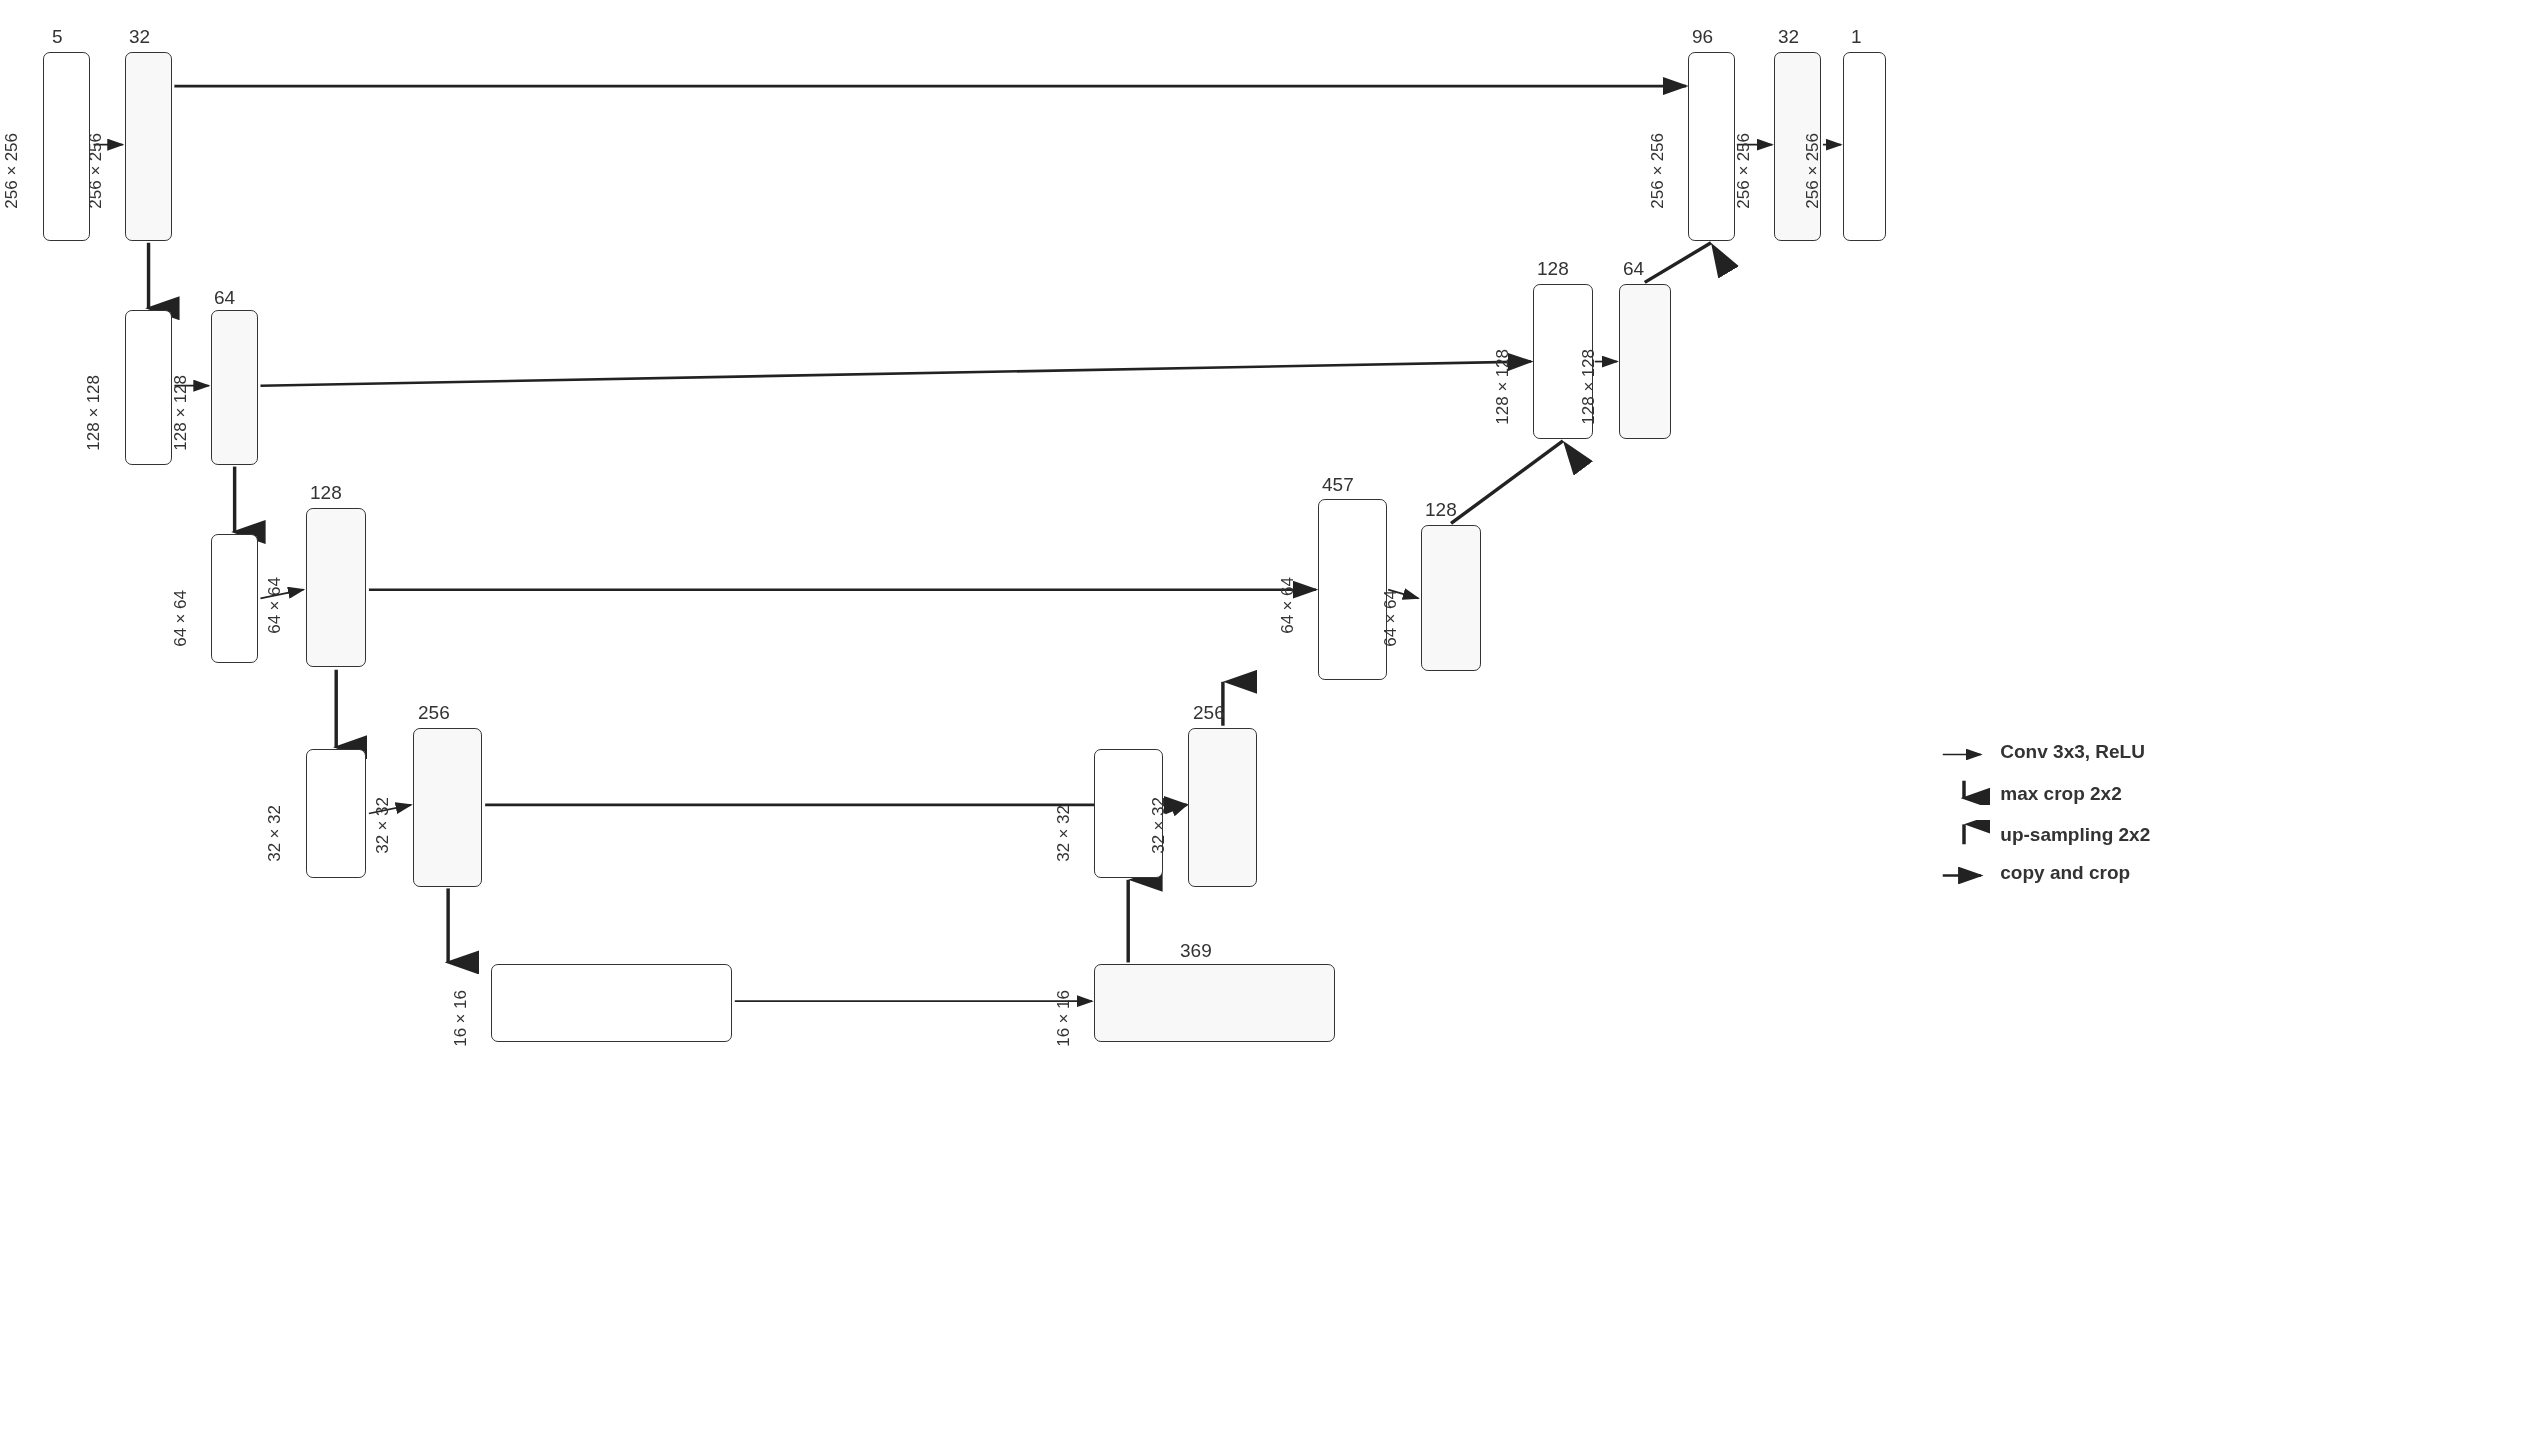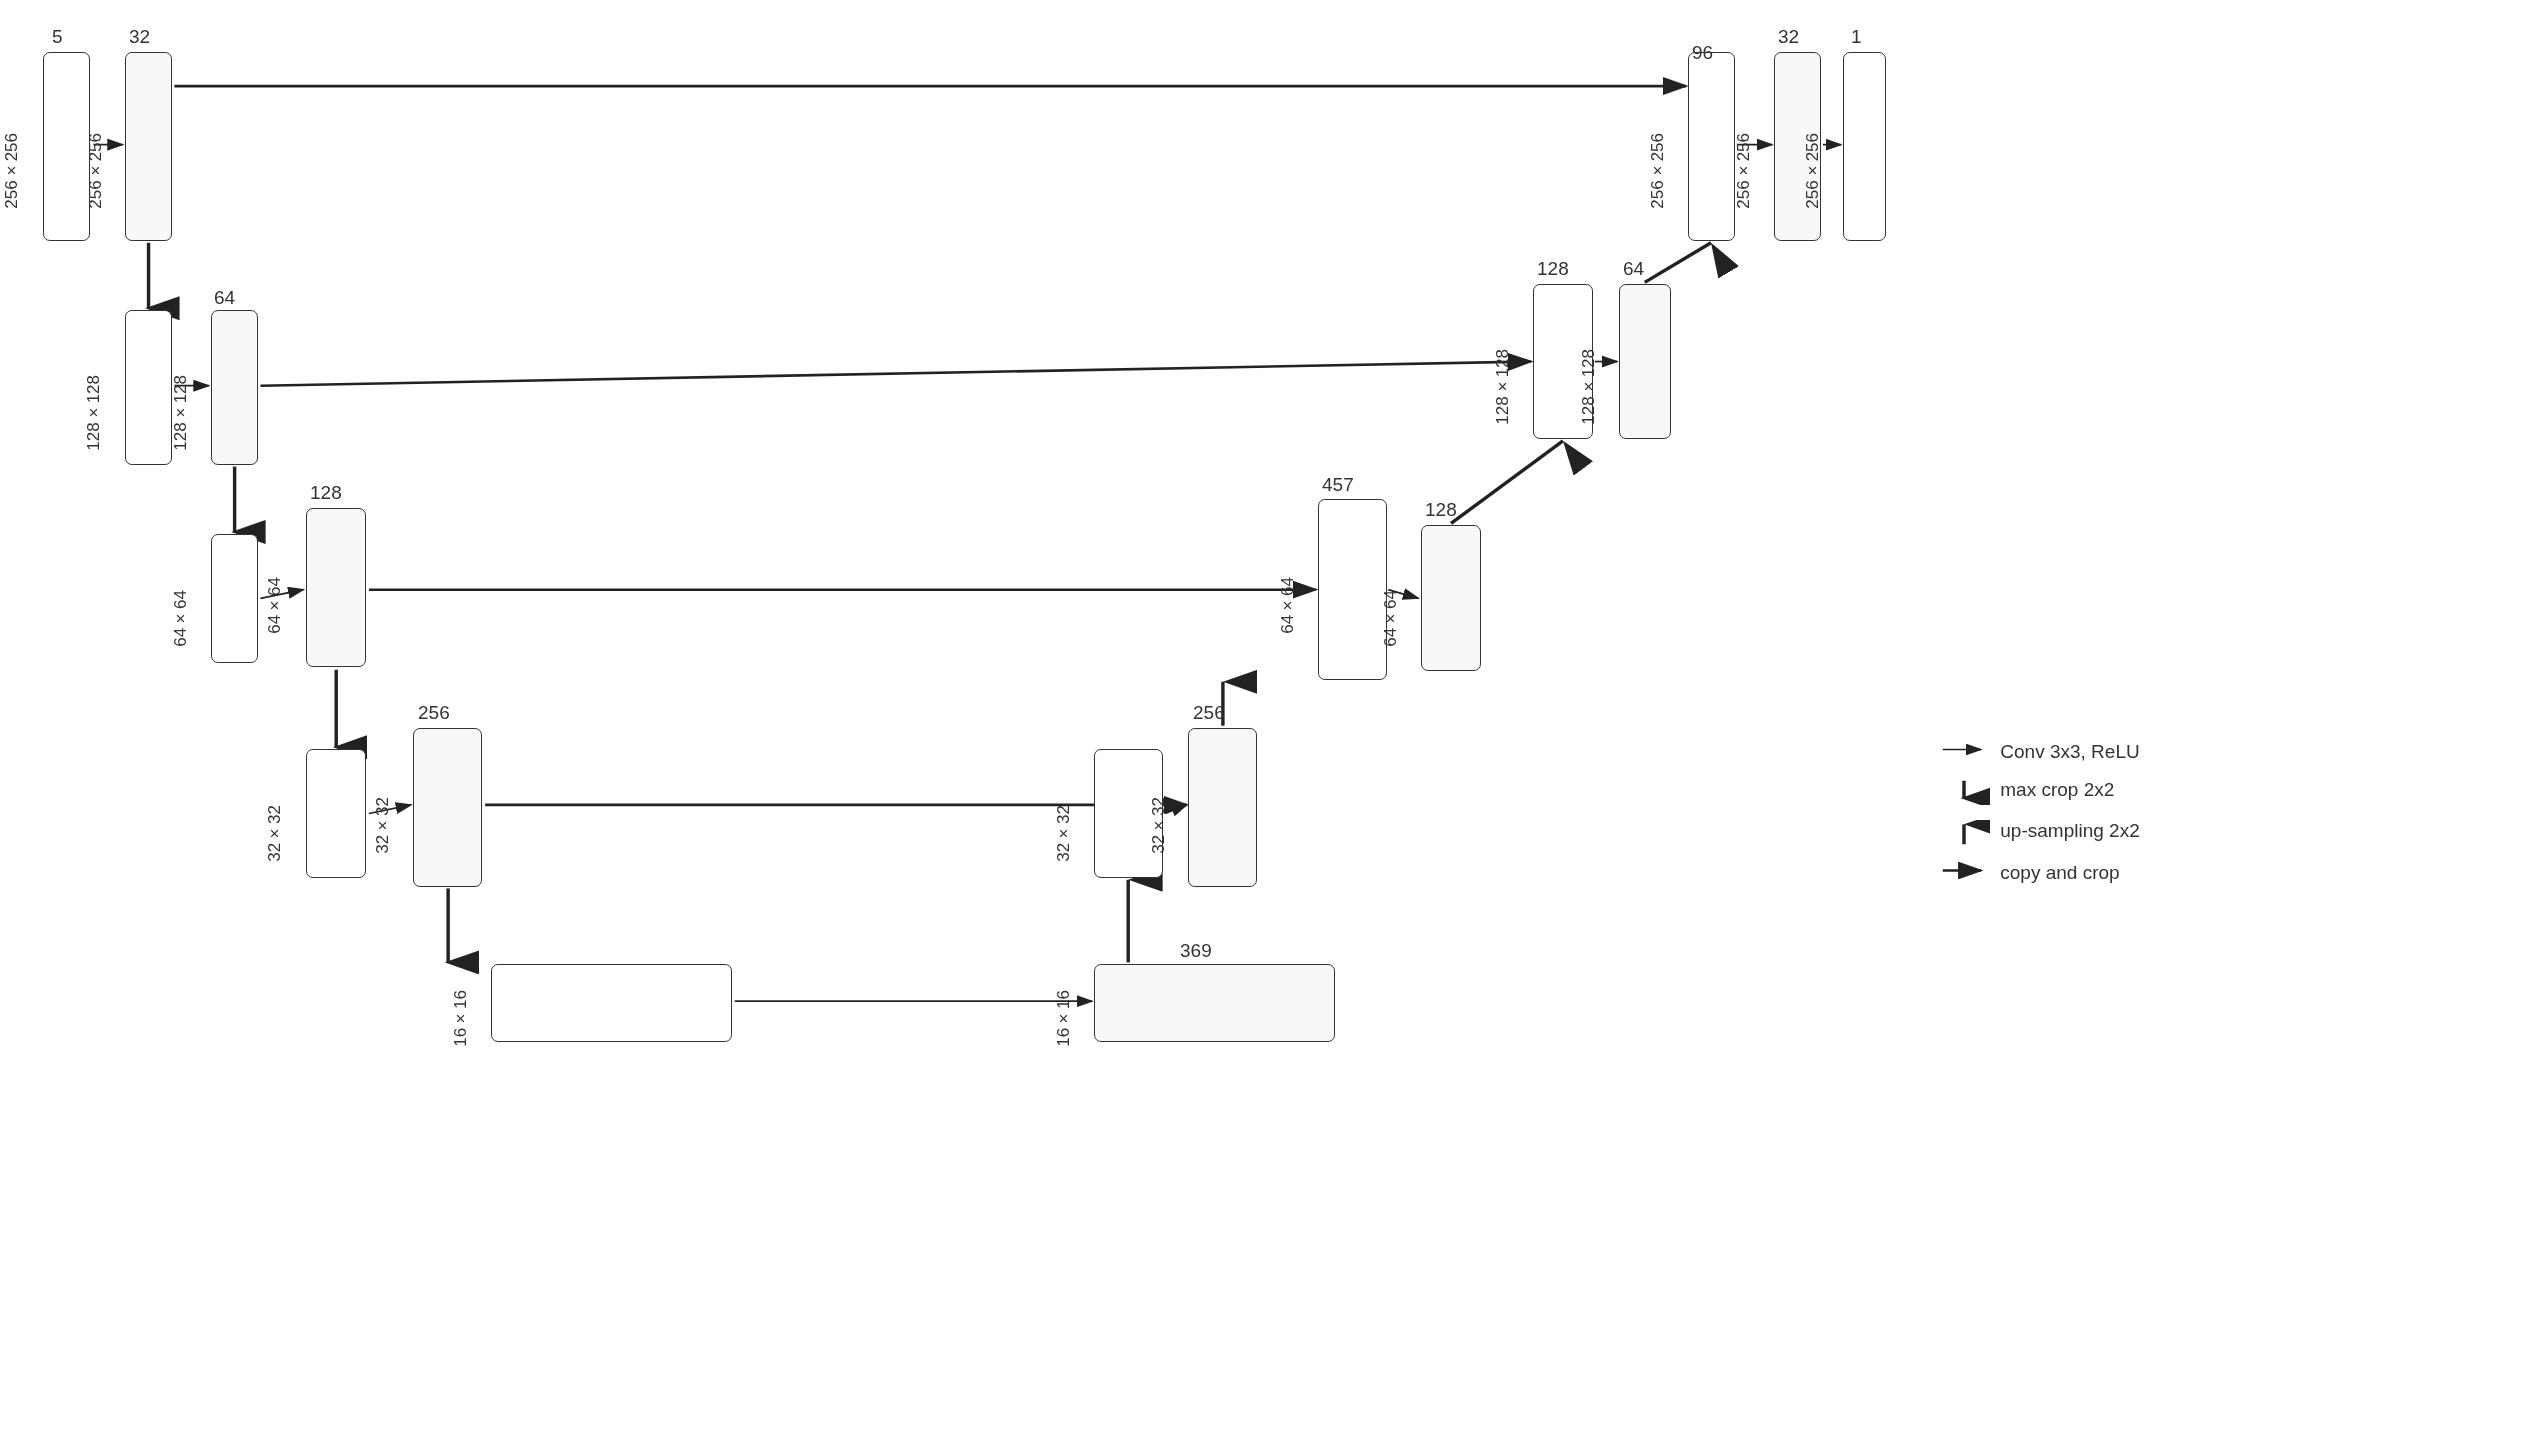--- a/index.html
+++ b/index.html
@@ -31,22 +31,23 @@
     }
     svg.arrows {
       position: absolute;
       top: 0; left: 0;
       width: 2525px;
       height: 1454px;
       pointer-events: none;
     }
     .legend-item {
       display: flex;
-      align-items: flex-start;
+      align-items: flex-end;
       margin-bottom: 15.5px;
+      font-weight: bold;
     }
     .legend-text {
       font-size: 19px;
       color: #333;
       margin-left: 10.3px;
     }
     .legend-container {
       position: absolute;
     }
   </style>
@@ -186,21 +187,21 @@
   <span class="node-label" style="left:1537px;top:258px;">128</span>
   <span class="node-label" style="left:1493px;top:349px;writing-mode:vertical-rl;transform:rotate(180deg);font-size:17px;">128×128</span>
 
   <div class="node" style="left:1619px;top:284px;width:52px;height:155px;background:#f8f8f8;">
   </div>
   <span class="node-label" style="left:1623px;top:258px;">64</span>
   <span class="node-label" style="left:1579px;top:349px;writing-mode:vertical-rl;transform:rotate(180deg);font-size:17px;">128×128</span>
 
   <div class="node" style="left:1688px;top:52px;width:47px;height:189px;">
   </div>
-  <span class="node-label" style="left:1692px;top:26px;margin-top:16px;">96</span>
+  <span class="node-label" style="left:1692px;top:26px;">96</span>
   <span class="node-label" style="left:1648px;top:133px;writing-mode:vertical-rl;transform:rotate(180deg);font-size:17px;">256×256</span>
 
   <div class="node" style="left:1774px;top:52px;width:47px;height:189px;background:#f8f8f8;">
   </div>
   <span class="node-label" style="left:1778px;top:26px;">32</span>
   <span class="node-label" style="left:1734px;top:133px;writing-mode:vertical-rl;transform:rotate(180deg);font-size:17px;">256×256</span>
 
   <div class="node" style="left:1843px;top:52px;width:43px;height:189px;">
   </div>
   <span class="node-label" style="left:1851px;top:26px;">1</span>

